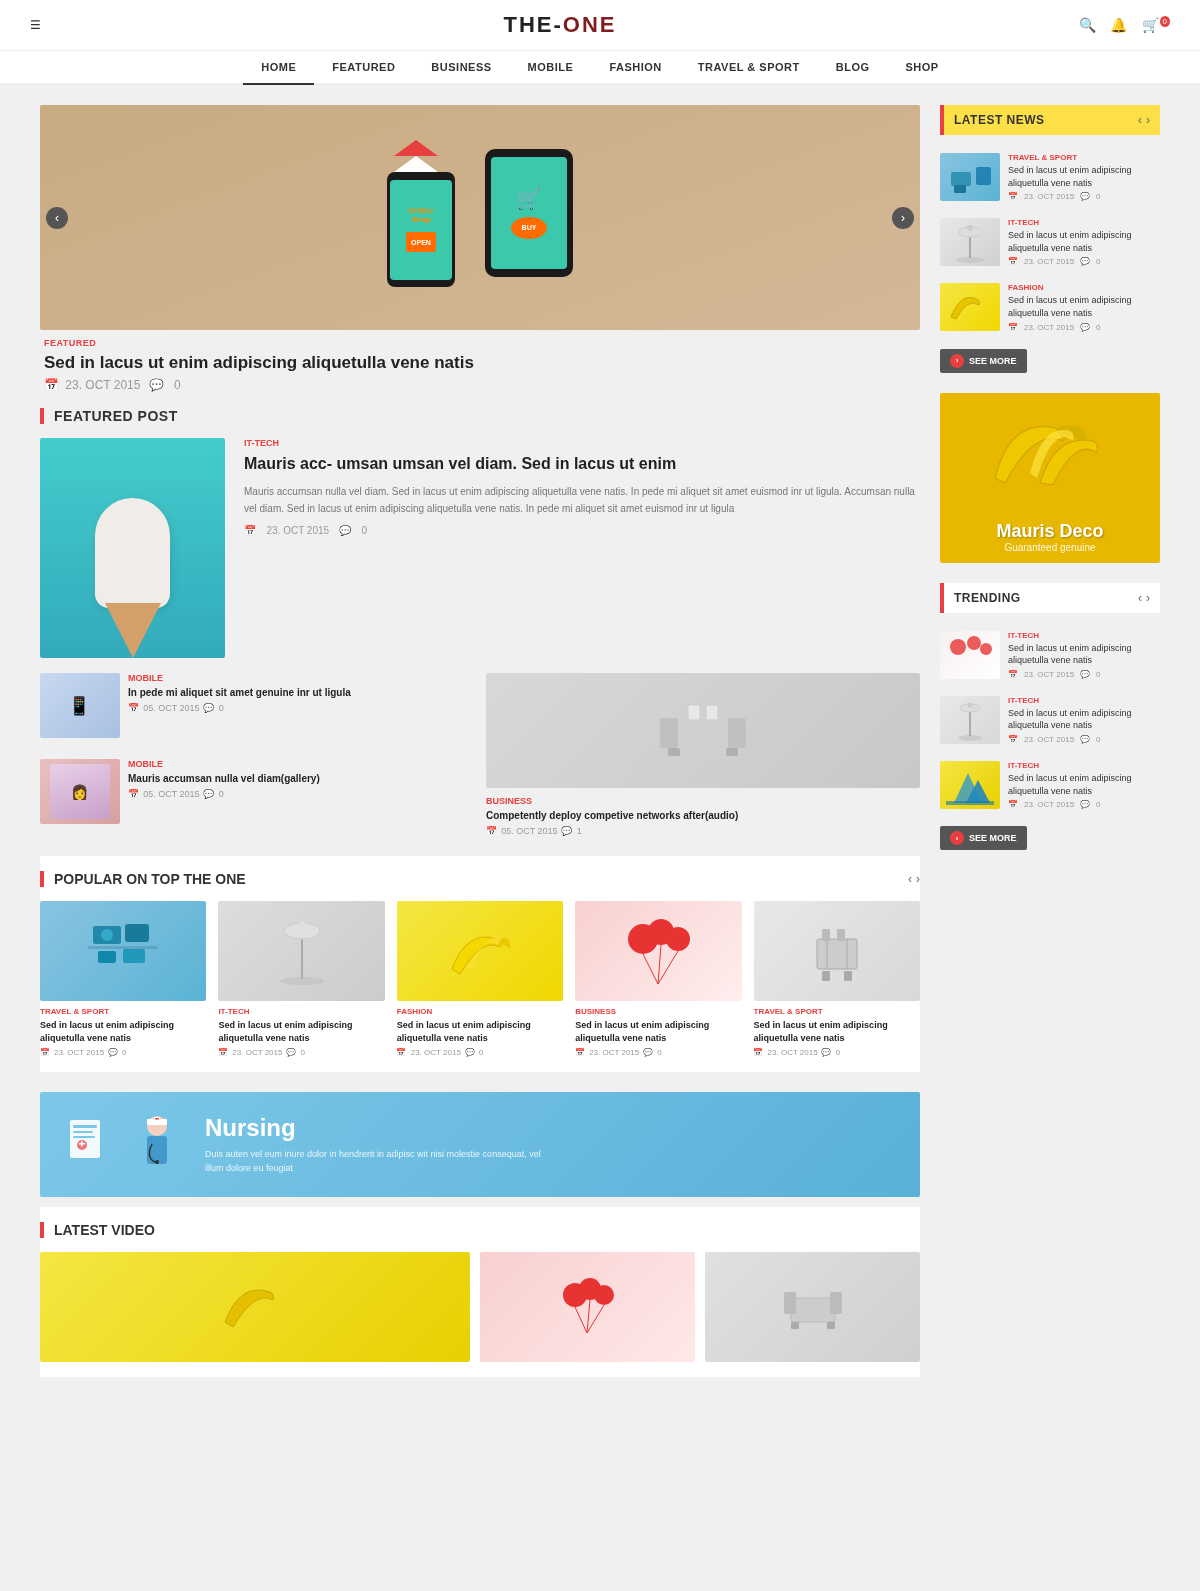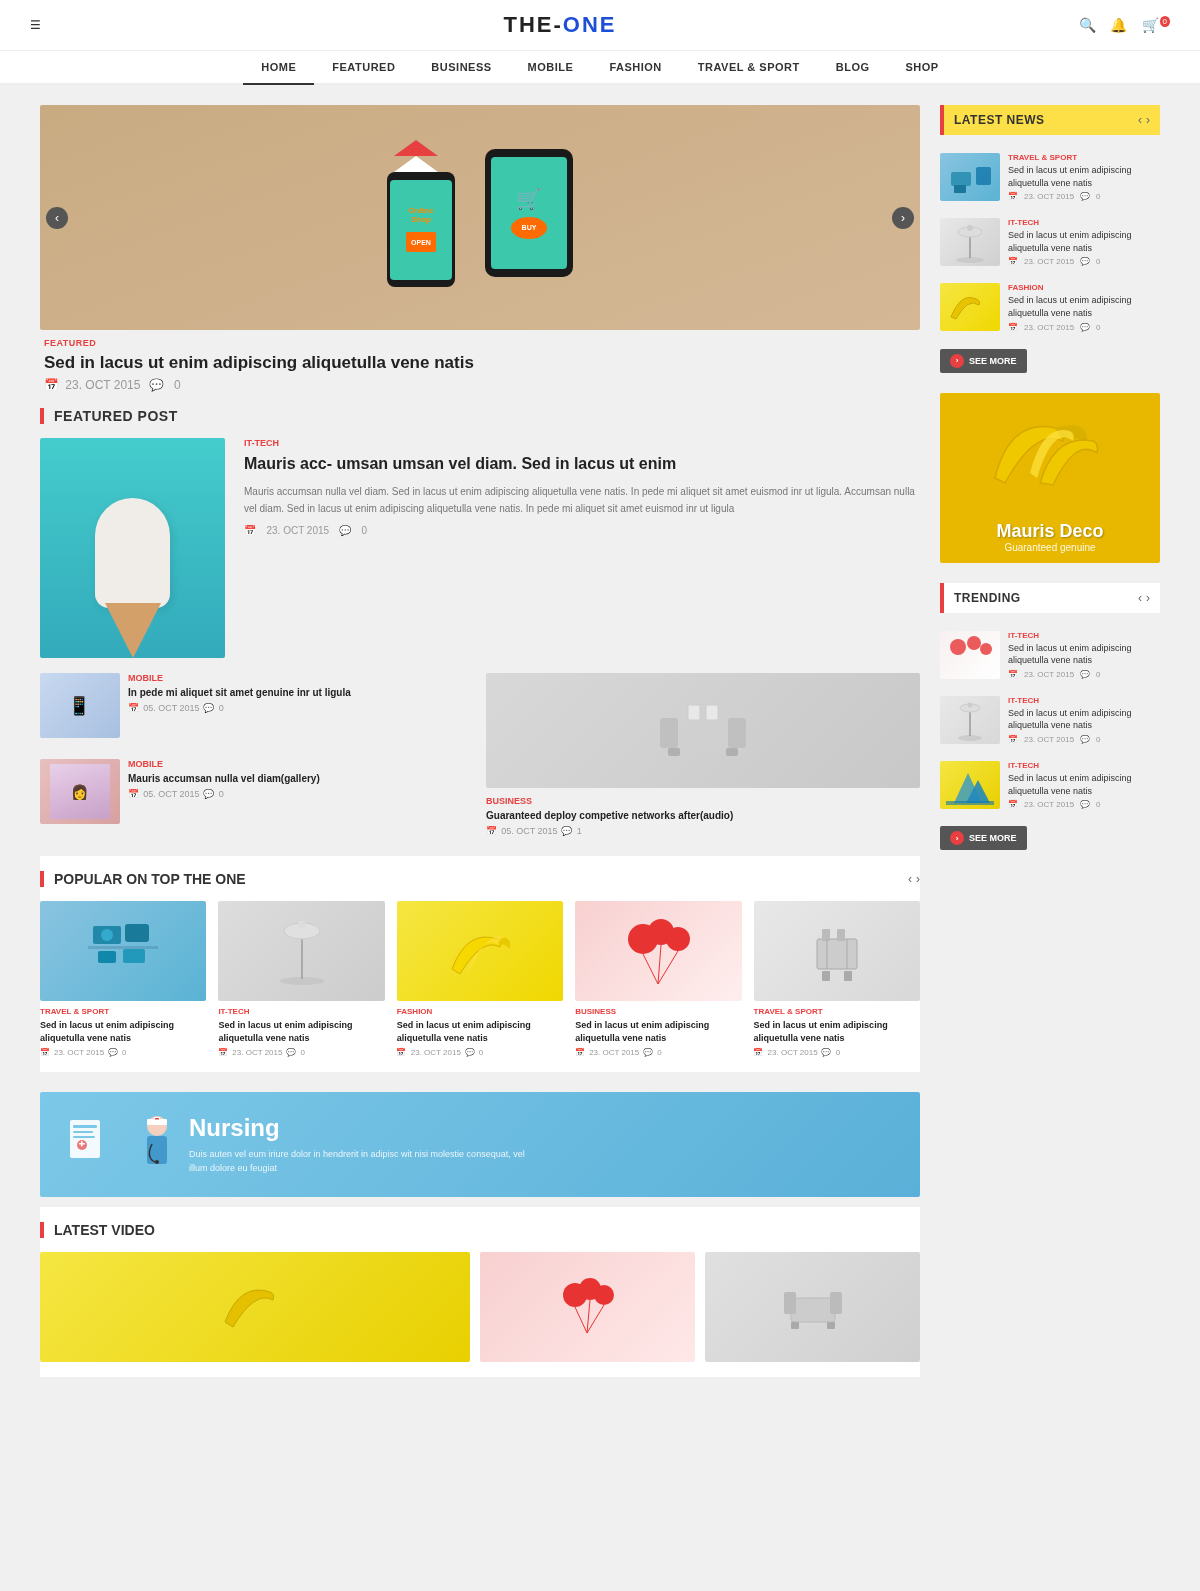--- a/index.html
+++ b/index.html
@@ -75,21 +75,21 @@
     .latest-video-header h2 { font-size: 14px; font-weight: bold; text-transform: uppercase; }
     .video-grid { display: grid; grid-template-columns: 2fr 1fr 1fr; gap: 12px; }
     .img-mobile { background: linear-gradient(135deg, #c8d8f0, #a8c0e0) !important; }
   </style>
 </head>
 <body>
 
 <header class="top-bar">
   <span>☰</span>
   <div style="font-size:22px;font-weight:bold;letter-spacing:2px;">
-    <span style="color:#222;">THE-</span><span style="color:#1d4ed8;">ONE</span>
+    <span style="color:#222;">THE-</span><span style="color:#7f1d1d;">ONE</span>
   </div>
   <div style="display:flex;gap:14px;align-items:center;">
     <span style="font-size:14px;cursor:pointer;">🔍</span>
     <span style="font-size:14px;cursor:pointer;">🔔</span>
     <span style="font-size:14px;cursor:pointer;">🛒<sup style="font-size:8px;background:#e84040;color:#fff;border-radius:50%;padding:1px 3px;">0</sup></span>
   </div>
 </header>
 
 <nav class="main-nav">
   <a href="#" class="active">HOME</a>
@@ -225,21 +225,21 @@
                   <rect x="2" y="15" width="18" height="30" rx="3" fill="#c0c0c0"></rect>
                   <rect x="70" y="15" width="18" height="30" rx="3" fill="#c0c0c0"></rect>
                   <rect x="10" y="45" width="12" height="8" rx="2" fill="#b0b0b0"></rect>
                   <rect x="68" y="45" width="12" height="8" rx="2" fill="#b0b0b0"></rect>
 
                   <rect x="30" y="2" width="12" height="15" rx="1" fill="#e8e8e8" stroke="#ccc" stroke-width="1"></rect>
                   <rect x="48" y="2" width="12" height="15" rx="1" fill="#e8e8e8" stroke="#ccc" stroke-width="1"></rect>
                 </svg>
               </div>
               <div style="font-size:9px;font-weight:bold;color:#e84040;text-transform:uppercase;margin-bottom:3px;">BUSINESS</div>
-              <h4 style="font-size:10px;font-weight:bold;line-height:1.3;color:#222;margin-bottom:4px;">Guaranteed deploy competive networks after(audio)</h4>
+              <h4 style="font-size:10px;font-weight:bold;line-height:1.3;color:#222;margin-bottom:4px;">Competently deploy competive networks after(audio)</h4>
               <div style="font-size:9px;color:#999;display:flex;gap:4px;">
                 <span>📅</span>
                   <span>05. OCT 2015</span>
                 <span>💬</span>
                   <span>1</span>
               </div>
             </div>
           </div>
         </div>
       </div>
@@ -351,21 +351,21 @@
             <div style="font-size:8px;color:#999;display:flex;gap:4px;">
               <span>📅</span>
                 <span>23. OCT 2015</span>
               <span>💬</span>
                 <span>0</span>
             </div>
           </div>
         </div>
       </div>
 
-      <div class="nursing-banner" style="background:linear-gradient(135deg,#7cc8e8,#5ab0d8);display:flex;align-items:center;gap:4px;padding:20px 25px;margin:10px 0;border-radius:2px;">
+      <div class="nursing-banner" style="background:linear-gradient(135deg,#7cc8e8,#5ab0d8);display:flex;align-items:center;gap:20px;padding:20px 25px;margin:10px 0;border-radius:2px;">
         <div style="display:flex;gap:5px;align-items:center;">
 
           <svg width="60" height="60" viewBox="0 0 60 60">
             <rect x="5" y="5" width="30" height="38" rx="2" fill="#fff" opacity="0.9"></rect>
             <rect x="8" y="10" width="24" height="3" rx="1" fill="#7cc8e8"></rect>
             <rect x="8" y="16" width="20" height="2" rx="1" fill="#7cc8e8"></rect>
             <rect x="8" y="21" width="22" height="2" rx="1" fill="#7cc8e8"></rect>
             <circle cx="17" cy="30" r="5" fill="#e84040" opacity="0.7"></circle>
             <rect x="14" y="28" width="6" height="1.5" rx="0.5" fill="#fff"></rect>
             <rect x="16" y="26" width="1.5" height="5.5" rx="0.5" fill="#fff"></rect>

